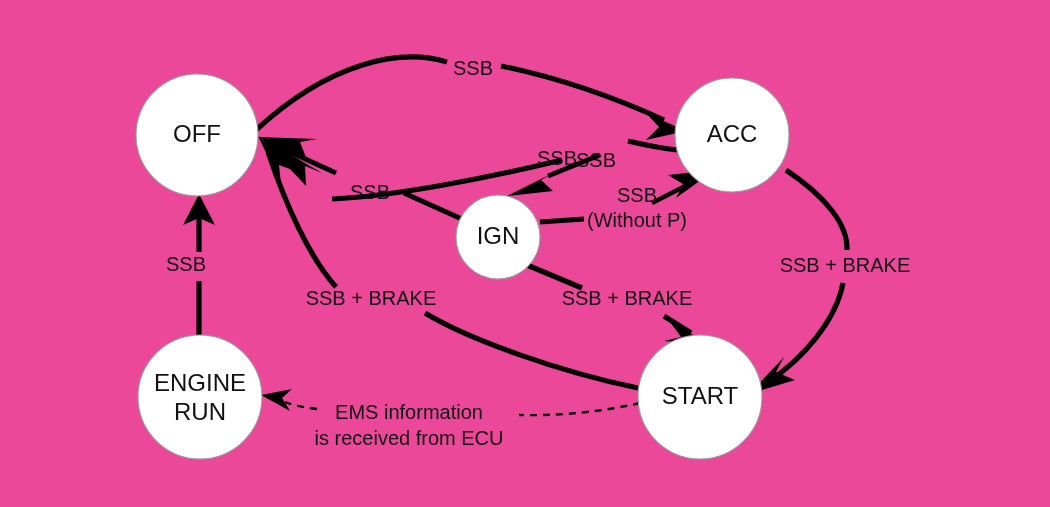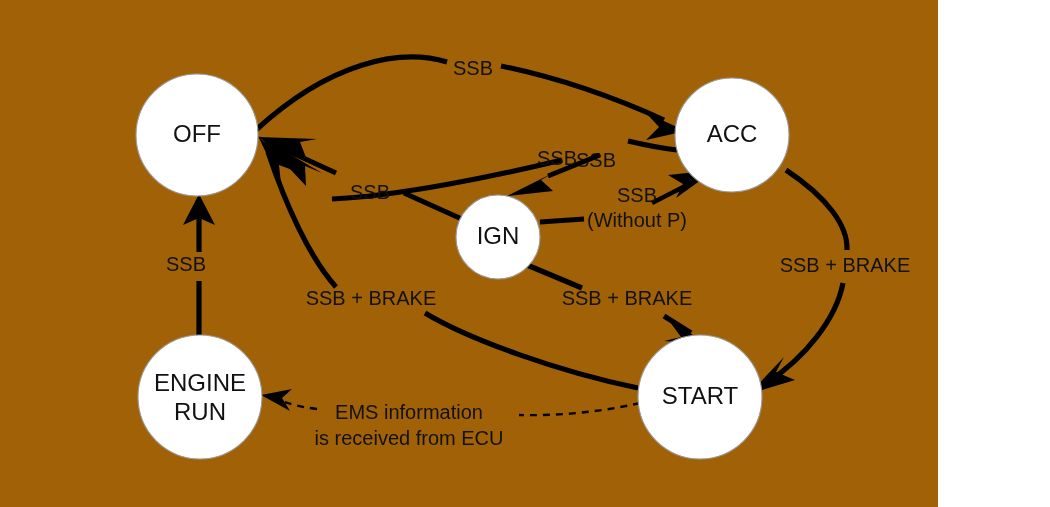--- a/index.html
+++ b/index.html
@@ -8,23 +8,23 @@
     background: #ffffff;
   }
   body {
     width: 1050px;
     height: 507px;
     font-family: "Liberation Sans", sans-serif;
     overflow: hidden;
   }
   #diagram-root {
     position: relative;
-    width: 938px;
+    width: 1050px;
     height: 507px;
-    background: #a16207;
+    background: #ec4899;
   }
   svg#state-diagram {
     display: block;
     width: 1050px;
     height: 507px;
   }
   .node-circle {
     fill: #ffffff;
     stroke: #9a9a9a;
     stroke-width: 1.1;

